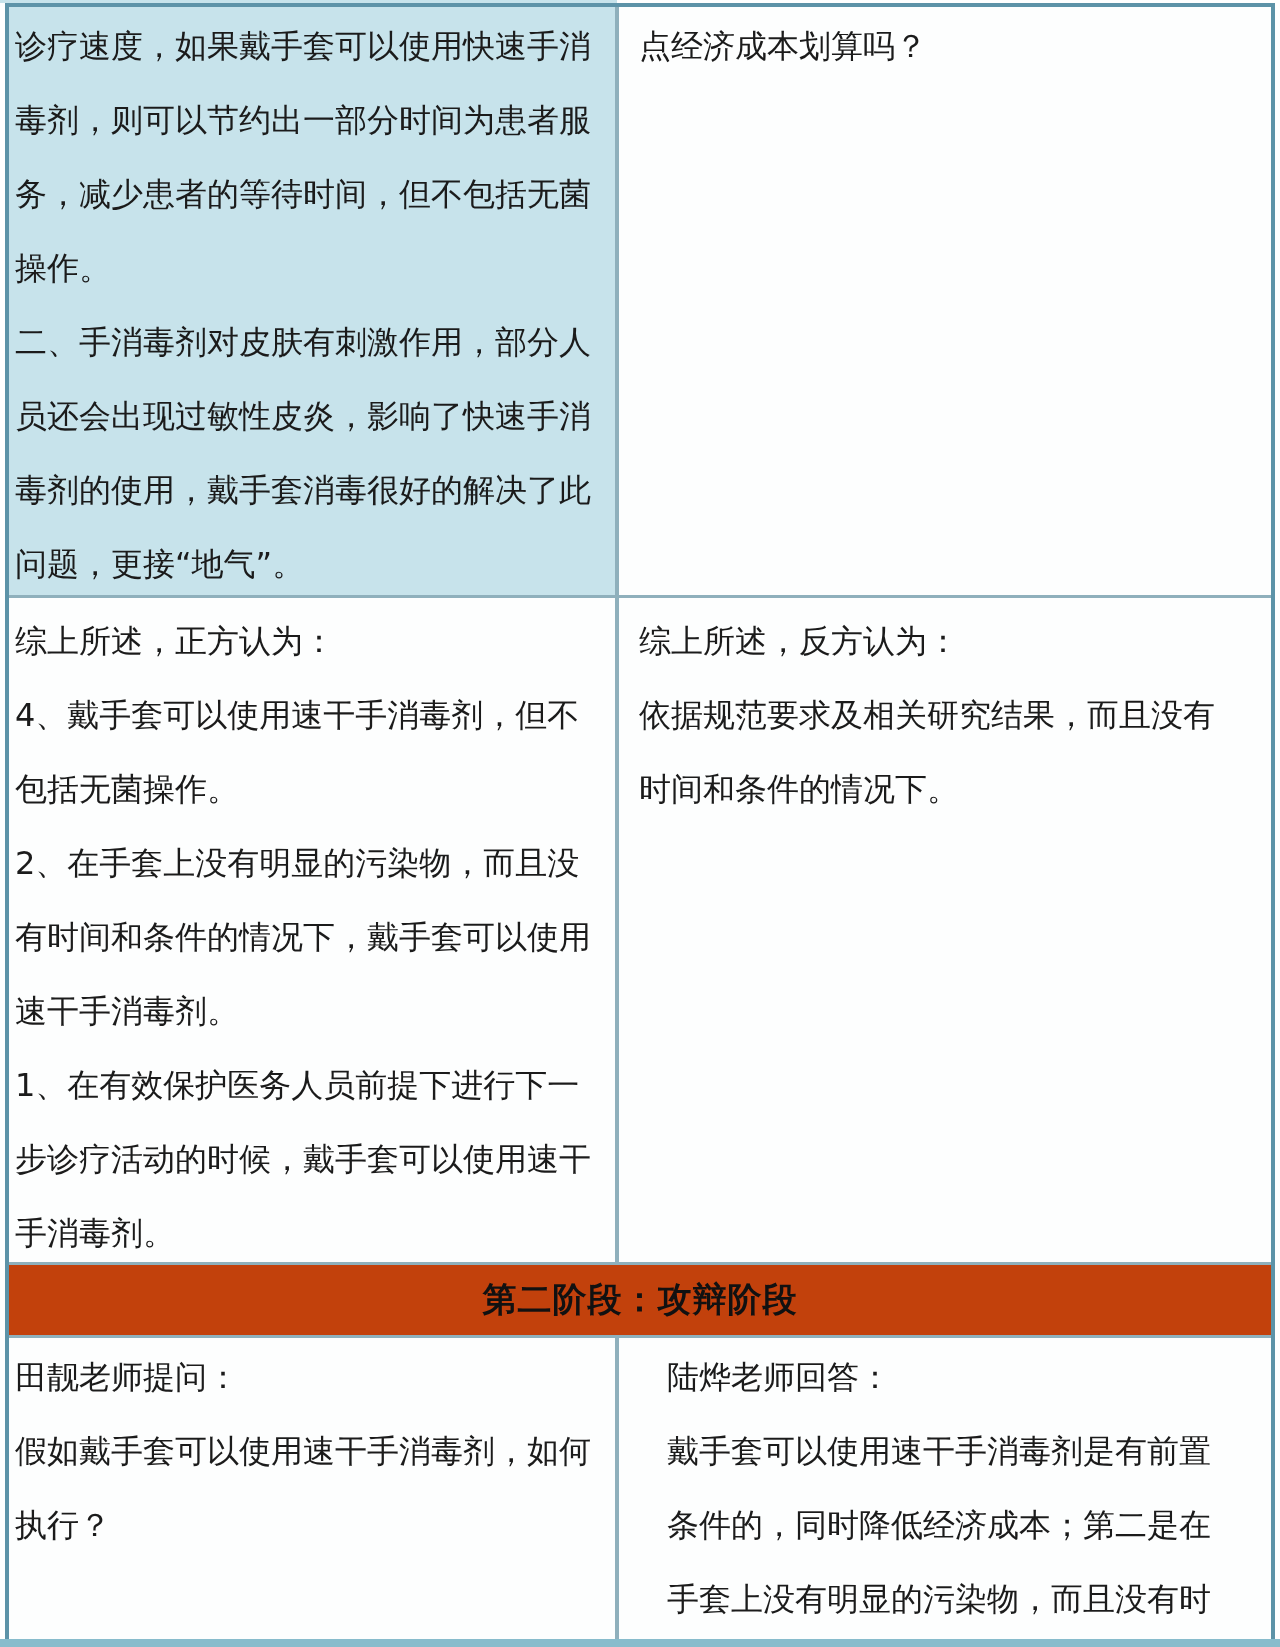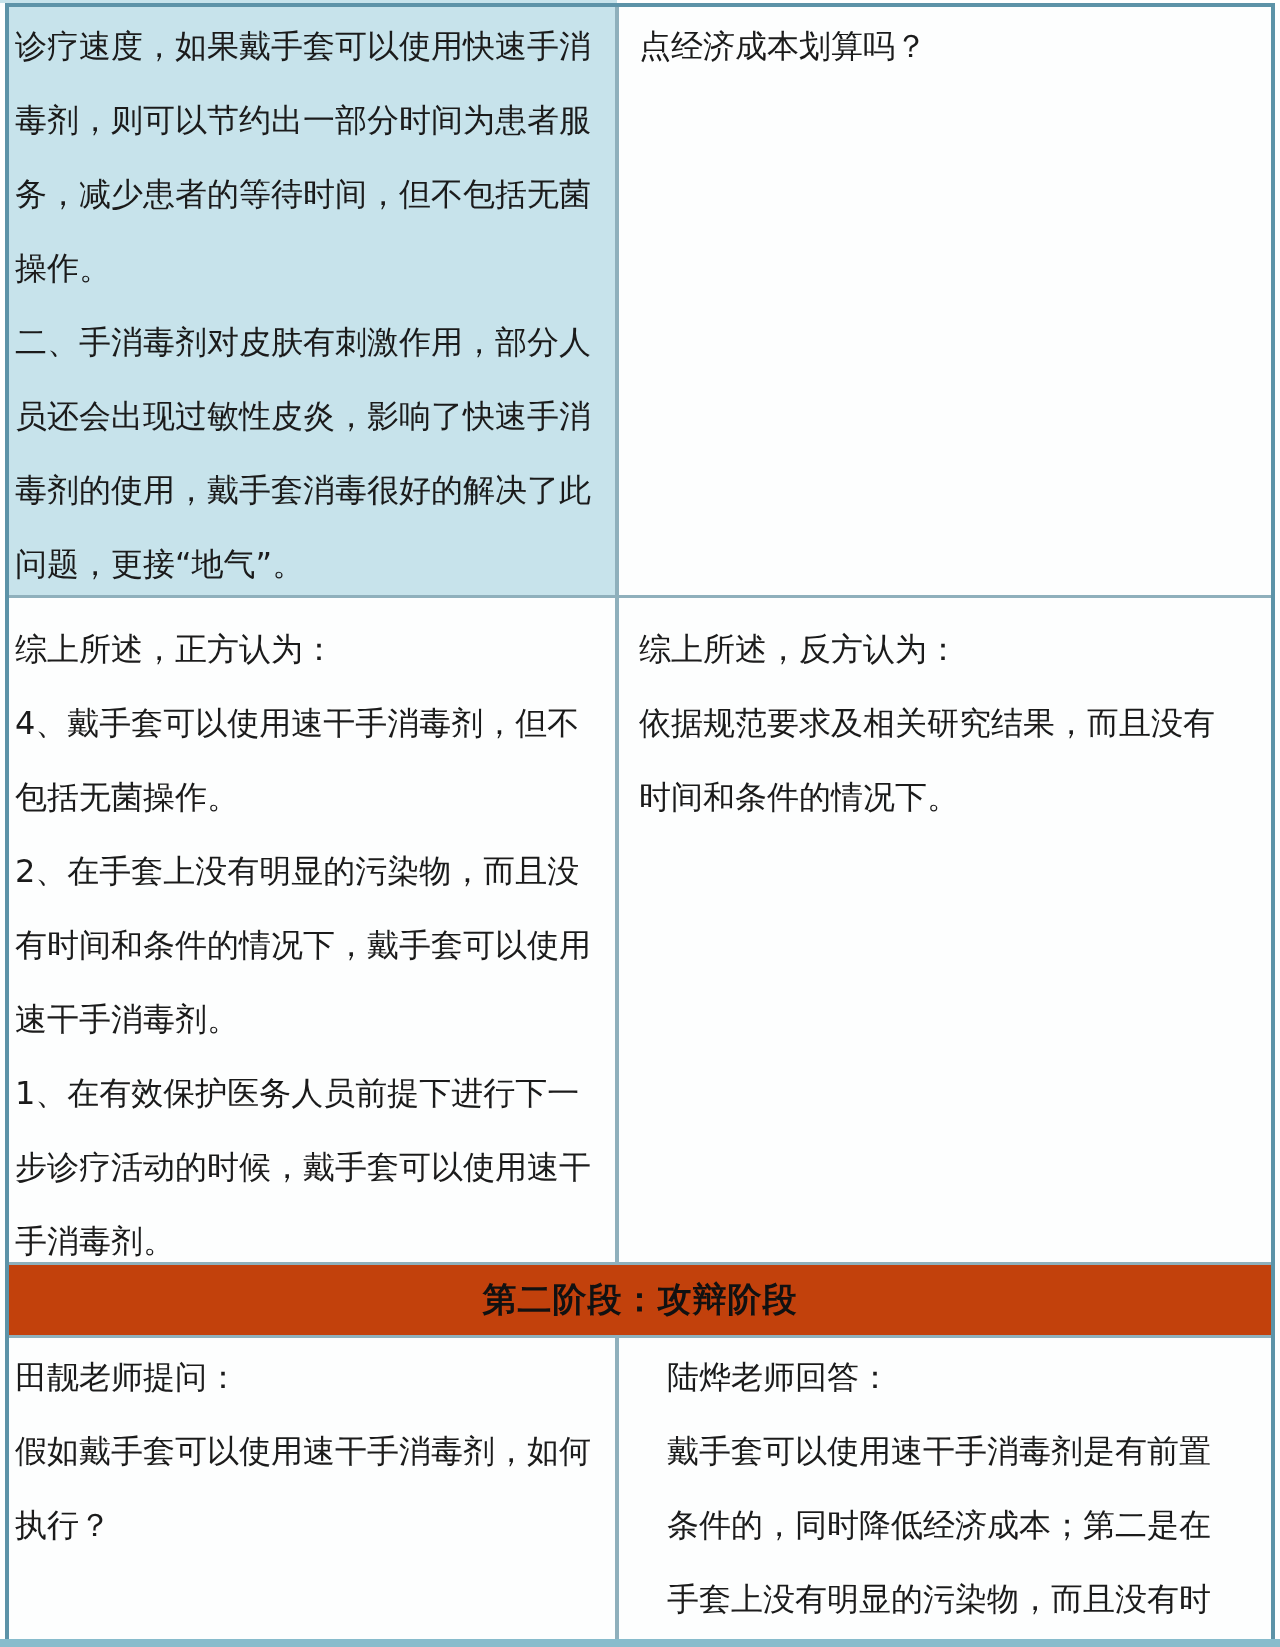--- a/index.html
+++ b/index.html
@@ -32,21 +32,21 @@
   .row-last { border-bottom: none; flex: 1 1 auto; gap: 28px; }
   .cell {
     box-sizing: border-box;
     overflow: hidden;
     color: #1b1b1b;
   }
   .cell-l { width: 610px; border-right: 4px solid #8fb0bc; padding: 2px 12px 0 6px; }
   .cell-r { flex: 1; padding: 2px 30px 0 20px; }
   .row-open { height: 591px; }
   .row-sum  { height: 667px; }
-  .row-sum .cell { padding-top: 14px; }
+  .row-sum .cell { padding-top: 6px; }
   .row-qa   { }
   .cell-blue { background: #c7e3eb; }
   .para {
     margin: 0;
     font-size: 32px;
     line-height: 74px;
     word-break: break-all;
     text-align: left;
   }
   .phase-row {

